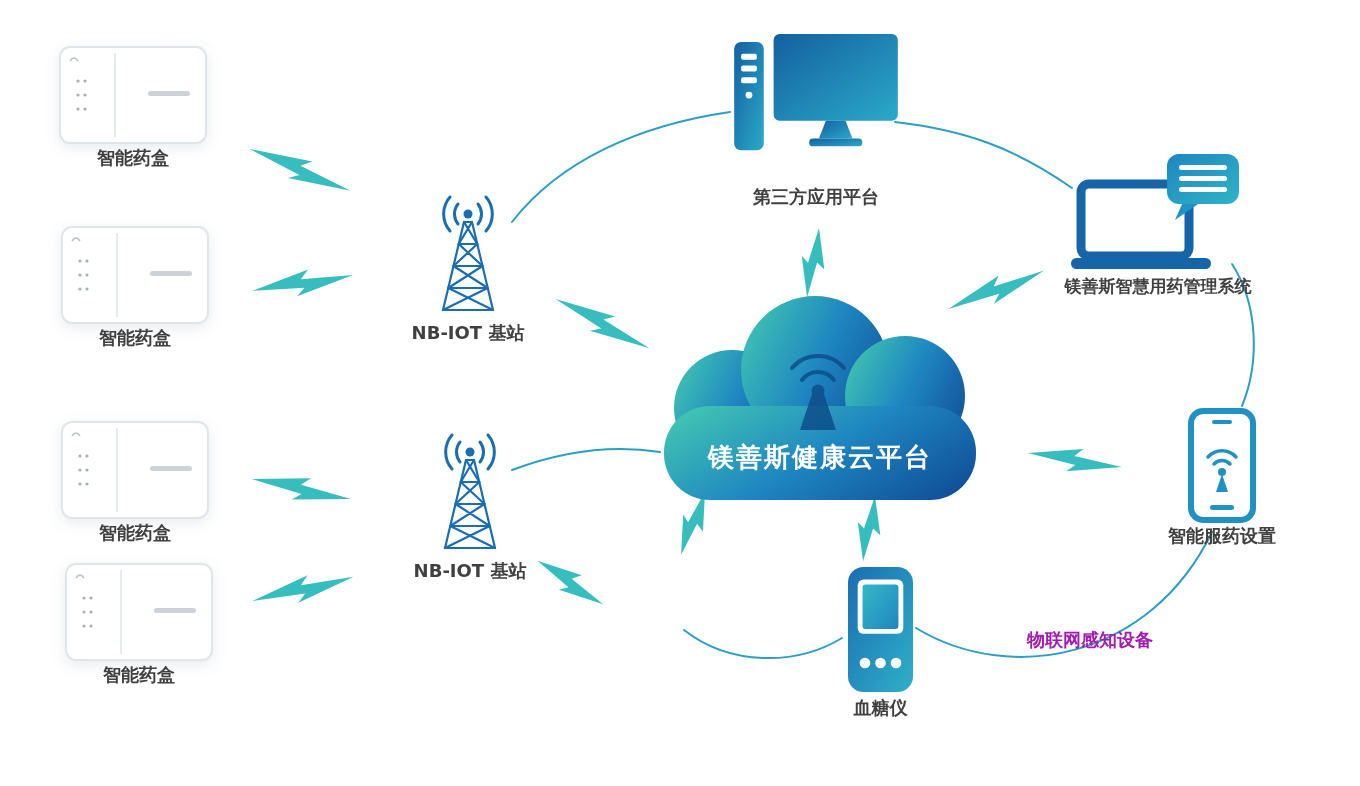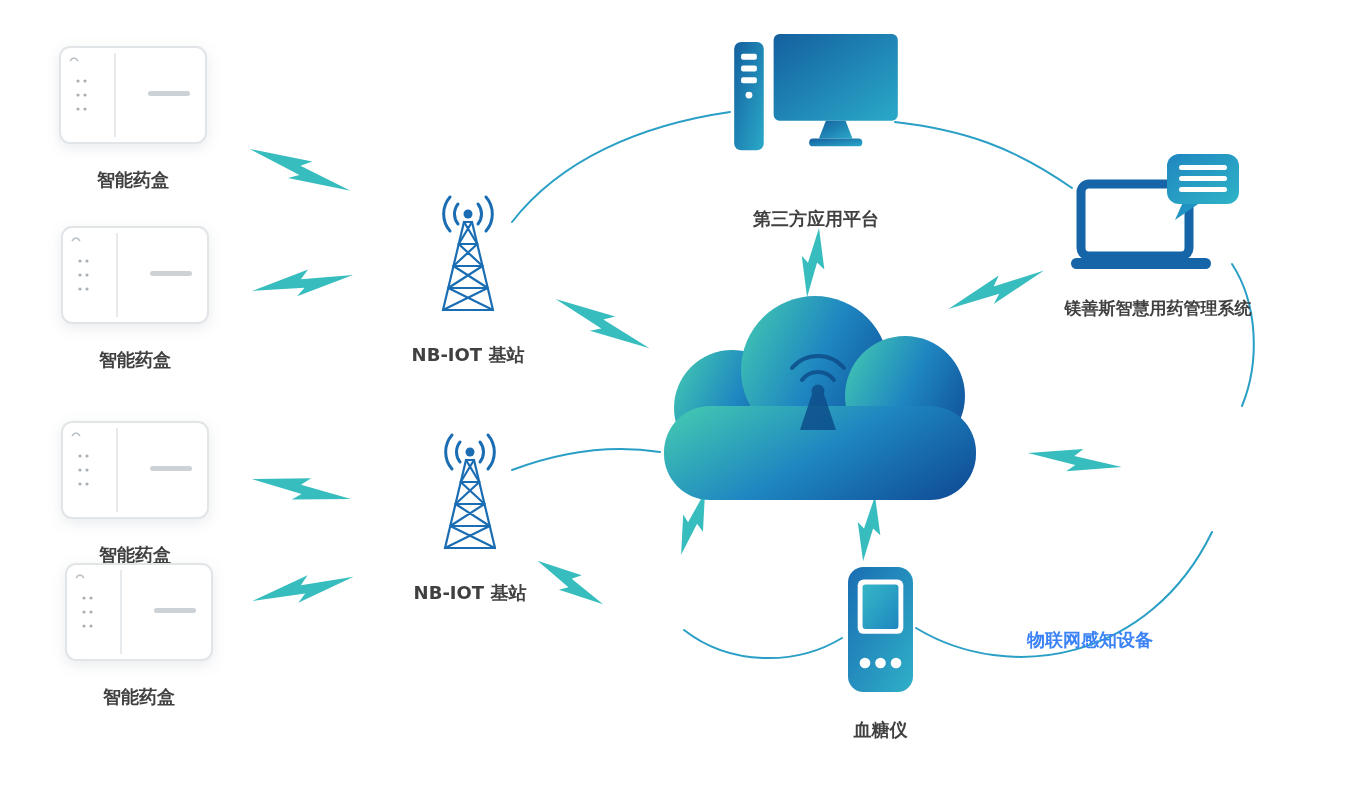--- a/index.html
+++ b/index.html
@@ -1,25 +1,25 @@
 <!DOCTYPE html>
 <html><head>
 <meta charset="utf-8">
 <style>
   html,body{margin:0;padding:0;background:#ffffff;}
   #canvas{position:relative;width:1360px;height:786px;background:#ffffff;overflow:hidden;
           font-family:"DejaVu Sans","Liberation Sans",sans-serif;}
   .layer{position:absolute;left:0;top:0;width:1360px;height:786px;z-index:0;}
   .node{position:absolute;display:flex;flex-direction:column;align-items:center;z-index:2;}
-  .node-label{margin-top:23px;font-size:18px;font-weight:700;color:#404040;white-space:nowrap;text-align:center;}
+  .node-label{margin-top:1px;font-size:18px;font-weight:700;color:#404040;white-space:nowrap;text-align:center;}
   .pillbox-svg{filter:drop-shadow(0 4px 7px rgba(40,60,80,0.10));}
   .cloud-node{z-index:1;}
   .cloud-label{position:absolute;left:0;right:0;top:152px;text-align:center;
                font-size:26px;font-weight:700;color:#ffffff;letter-spacing:2px;z-index:3;}
-  .caption{position:absolute;font-size:18px;font-weight:700;color:#3b82f6;white-space:nowrap;z-index:2;}
+  .caption{position:absolute;font-size:18px;font-weight:700;color:#a21caf;white-space:nowrap;z-index:2;}
 </style>
 </head>
 <body>
 
 <div id="canvas">
 
   <svg class="layer" viewBox="0 0 1360 786">
     <defs>
       <path id="bolt" d="M0,1 L52,8 L43,15 L102,5 L50,-1 L59,-9 Z"></path>
     </defs>
@@ -214,22 +214,37 @@
       </g>
       <g opacity="0.85">
         <g stroke="#0d4e8a" stroke-width="4" fill="none" stroke-linecap="round">
           <path d="M142,80 a34,34 0 0 1 52,0"></path>
           <path d="M152,92 a20,20 0 0 1 32,0"></path>
         </g>
         <circle cx="168" cy="103" r="6.5" fill="#0d4e8a"></circle>
         <path d="M162,106 L150,142 L186,142 L174,106 Z" fill="#0d4e8a"></path>
       </g>
     </svg>
-  </div>
-
+    <div class="cloud-label">镁善斯健康云平台</div>
+  </div>
+
+  <div class="node" style="left:1186px;top:408px;width:72px;">
+    <svg width="70" height="115" viewBox="0 0 70 115">
+      <rect x="4" y="3" width="62" height="109" rx="12" fill="#ffffff" stroke="#2191c4" stroke-width="6"></rect>
+      <rect x="25" y="12" width="20" height="4" rx="2" fill="#2191c4"></rect>
+      <rect x="23" y="97" width="24" height="5" rx="2.5" fill="#2191c4"></rect>
+      <g stroke="#2191c4" stroke-width="3.5" fill="none" stroke-linecap="round">
+        <path d="M21,49 a19,19 0 0 1 28,0"></path>
+        <path d="M27,56 a11,11 0 0 1 16,0"></path>
+      </g>
+      <circle cx="35" cy="64" r="4" fill="#2191c4"></circle>
+      <path d="M35,66 L29,84 L41,84 Z" fill="#2191c4"></path>
+    </svg>
+    <div class="node-label">智能服药设置</div>
+  </div>
 
 
   <div class="node" style="left:843px;top:564px;width:75px;">
     <svg width="73" height="131" viewBox="0 0 75 135">
       <defs>
         <linearGradient id="gradG" x1="0" y1="0" x2="1" y2="1">
           <stop offset="0" stop-color="#1a6db3"></stop>
             <stop offset="1" stop-color="#2fb0c8"></stop>
         </linearGradient>
         <linearGradient id="gradG2" x1="0" y1="0" x2="1" y2="1">

